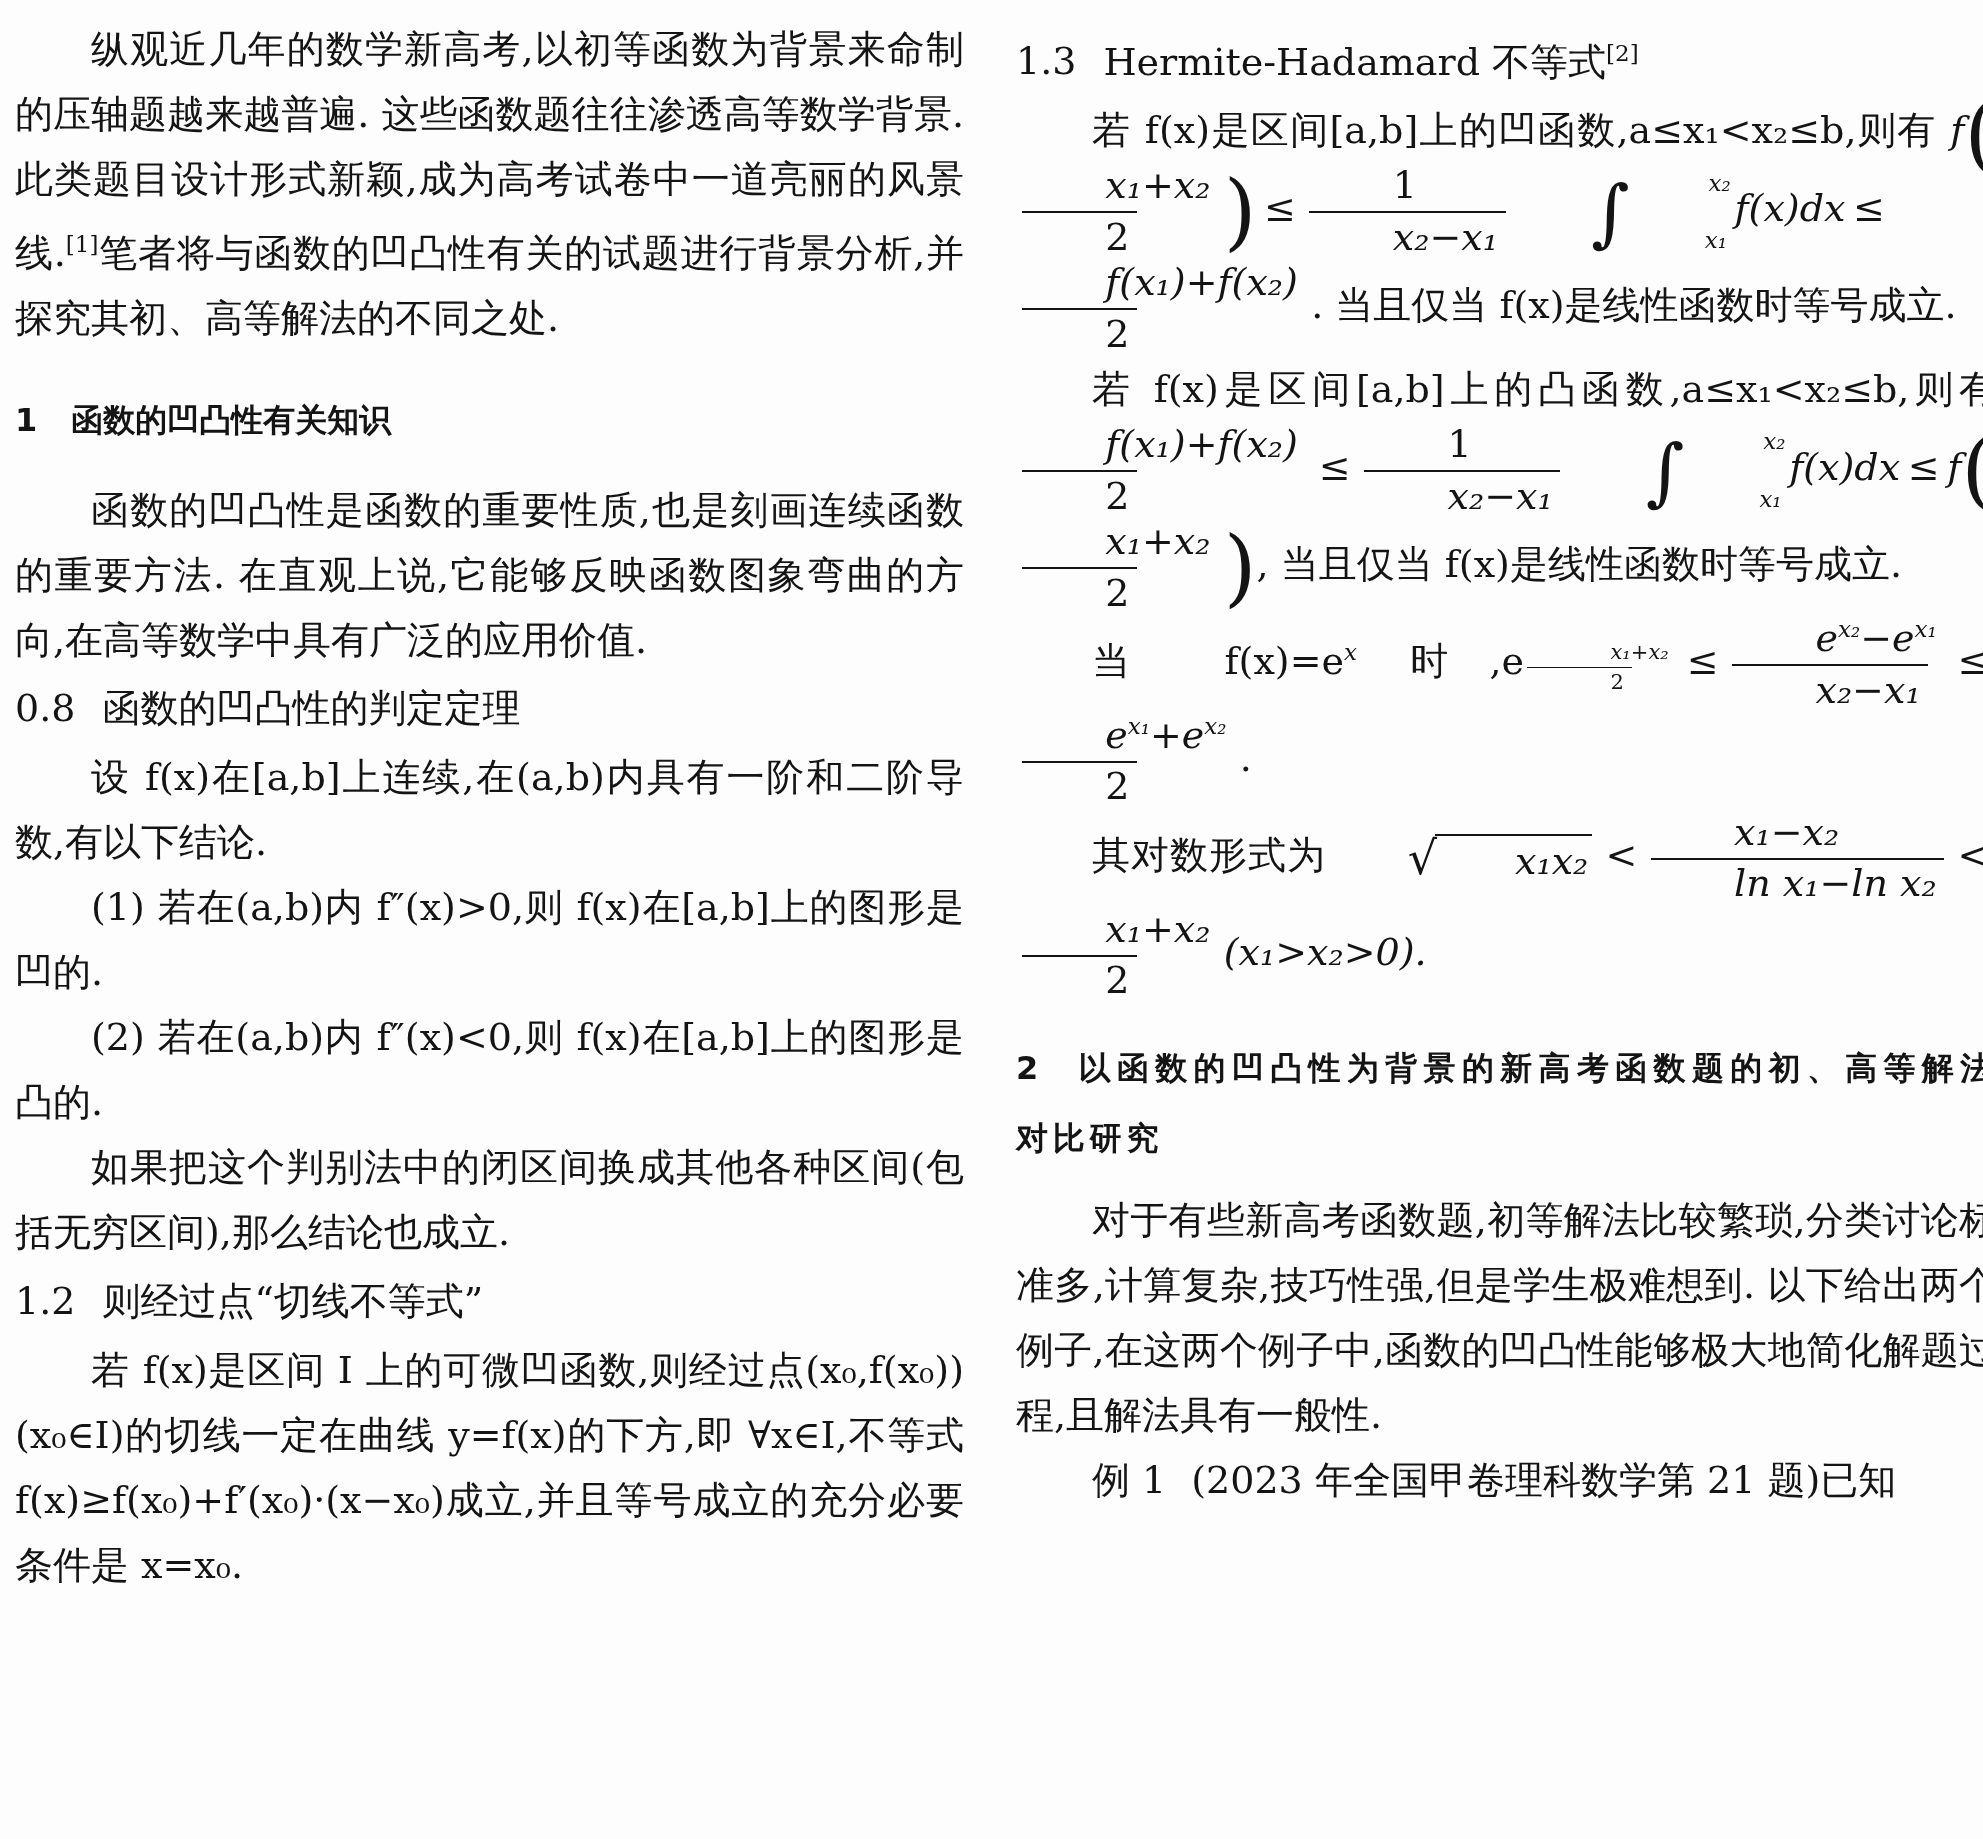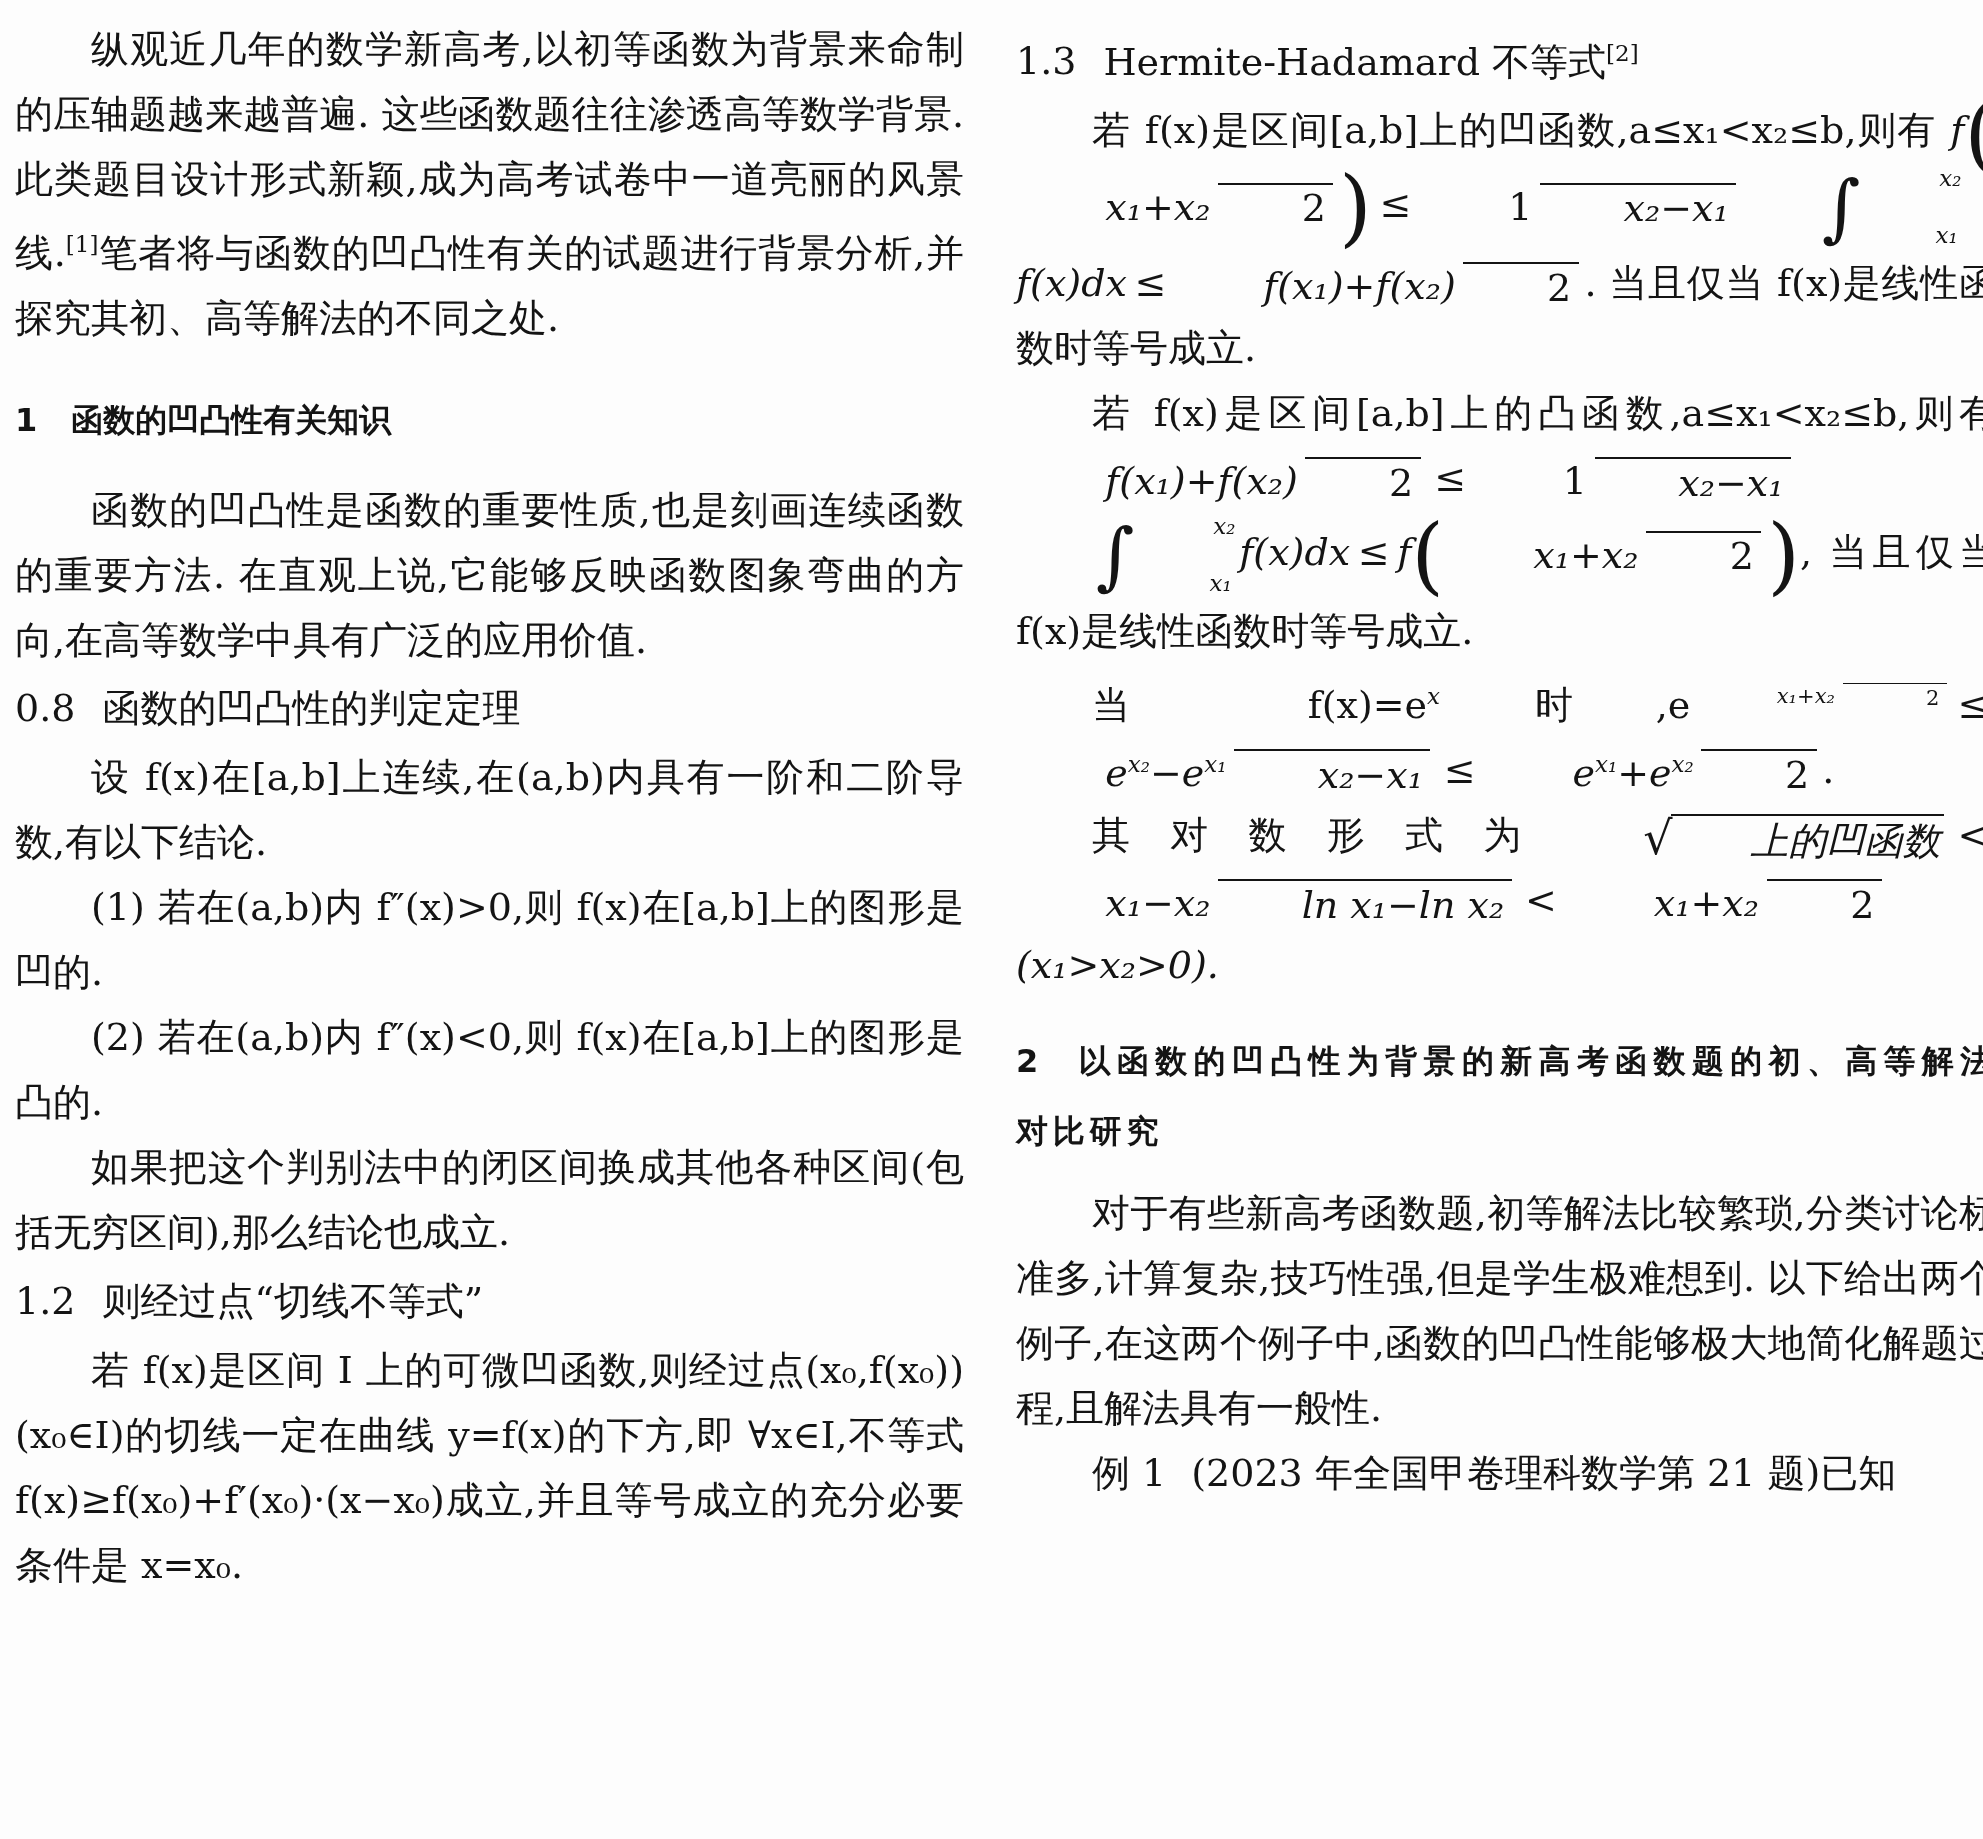--- a/index.html
+++ b/index.html
@@ -34,21 +34,21 @@
   .h2 { margin:3.8px 0; font-weight:normal; font-size:38px; line-height:65px; }
   .h2 .secnum { margin-right:27px; }
 
   sup { font-size:23px; }
   sup.ref { font-size:23px; vertical-align:super; }
 
   .mi { font-style:italic; }
   .op { margin:0 7.6px; }
 
   .frac {
-    display:inline-flex; align-items:flex-end;
+    display:inline-flex; flex-direction:column; align-items:flex-start;
     vertical-align:middle; margin:0 5.7px; text-align:center;
   }
   .frac .num { display:block; padding:0 7.6px 1.9px; line-height:1.2; }
   .frac .den { display:block; border-top:2.9px solid #141414; padding:1.9px 7.6px 0; line-height:1.2; }
 
   .supfrac { font-size:21px; vertical-align:15px; margin:0 2.9px; }
   .supfrac .den { border-top-width:1.9px; }
 
   .bigparen {
     font-size:84px; line-height:0; vertical-align:middle; font-weight:300;
@@ -142,21 +142,21 @@
         </span><span class="op">≤</span><span class="frac">
           <span class="num"><span class="mi">e</span><sup class="mi">x₂</sup><span class="mi">−e</span><sup class="mi">x₁</sup></span>
           <span class="den mi">x₂−x₁</span>
         </span><span class="op">≤</span><span class="frac">
           <span class="num"><span class="mi">e</span><sup class="mi">x₁</sup><span class="mi">+e</span><sup class="mi">x₂</sup></span>
           <span class="den">2</span>
         </span><span>.</span></p>
 
     <p class="para indent"><span>其对数形式为</span><span class="sqrt">
           <span class="sqrt-sym">√</span>
-          <span class="sqrt-rad mi">上的凹函数</span>
+          <span class="sqrt-rad mi">x₁x₂</span>
         </span><span class="op">&lt;</span><span class="frac">
           <span class="num mi">x₁−x₂</span>
           <span class="den mi">ln x₁−ln x₂</span>
         </span><span class="op">&lt;</span><span class="frac">
           <span class="num mi">x₁+x₂</span>
           <span class="den">2</span>
         </span><span class="mi">(x₁&gt;x₂&gt;0).</span></p>
 
     <h2 class="h1 wrap2"><span class="secnum">2</span><span>以函数的凹凸性为背景的新高考函数题的初、高等解法对比研究</span></h2>
 

